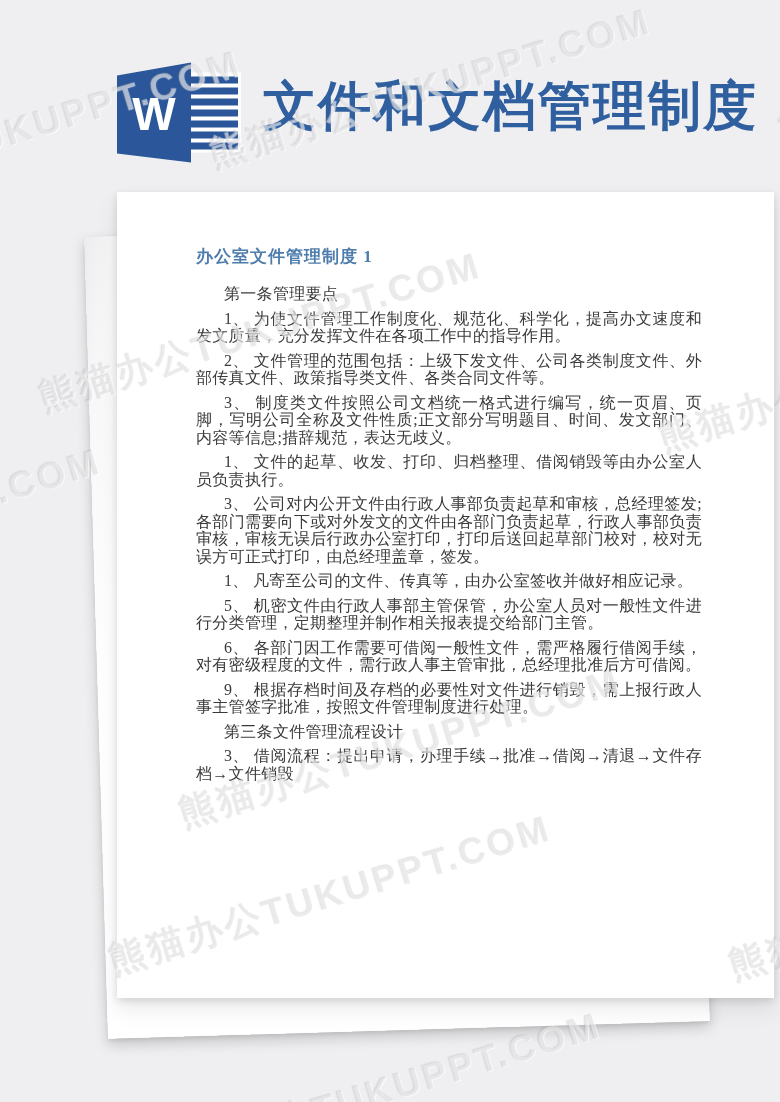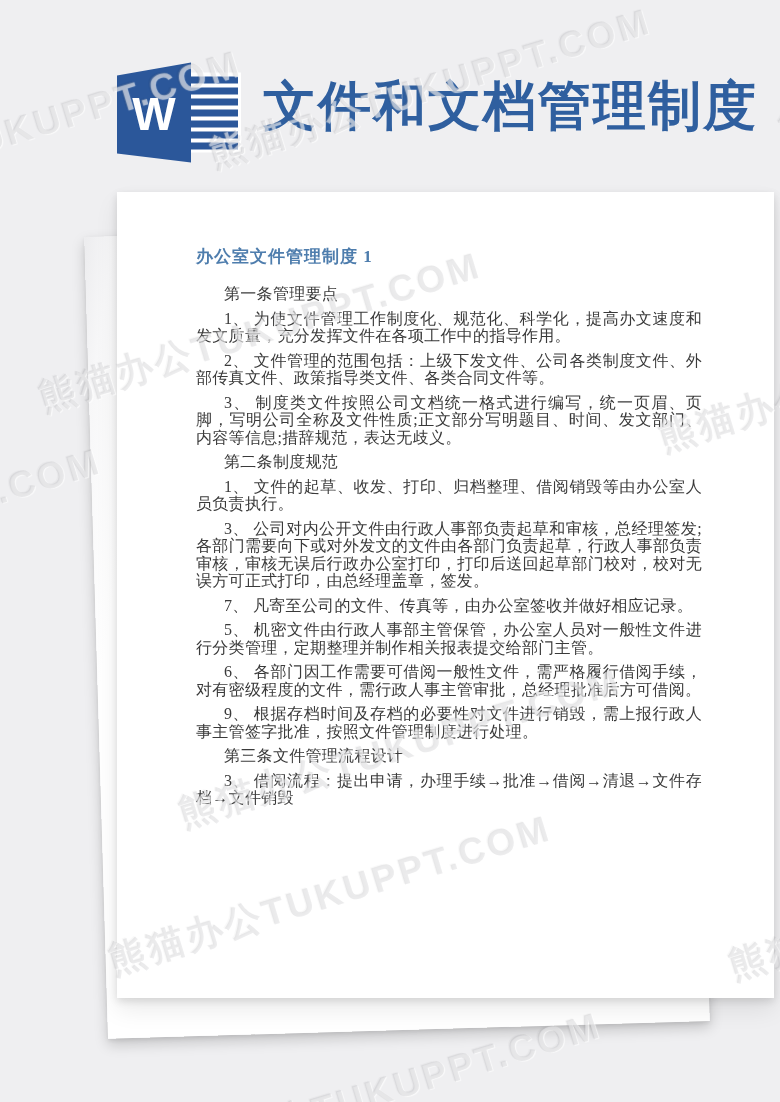--- a/index.html
+++ b/index.html
@@ -79,24 +79,23 @@
 
   <div class="back-page"></div>
 
   <article class="front-page">
     <h2 class="doc-heading">办公室文件管理制度 1</h2>
     <div>
         <p class="para">第一条管理要点</p>
         <p class="para">1、 为使文件管理工作制度化、规范化、科学化，提高办文速度和发文质量，充分发挥文件在各项工作中的指导作用。</p>
         <p class="para">2、 文件管理的范围包括：上级下发文件、公司各类制度文件、外部传真文件、政策指导类文件、各类合同文件等。</p>
         <p class="para">3、 制度类文件按照公司文档统一格式进行编写，统一页眉、页脚，写明公司全称及文件性质;正文部分写明题目、时间、发文部门、内容等信息;措辞规范，表达无歧义。</p>
-        <p class="para">第二条制度规范</p>
         <p class="para">1、 文件的起草、收发、打印、归档整理、借阅销毁等由办公室人员负责执行。</p>
         <p class="para">3、 公司对内公开文件由行政人事部负责起草和审核，总经理签发;各部门需要向下或对外发文的文件由各部门负责起草，行政人事部负责审核，审核无误后行政办公室打印，打印后送回起草部门校对，校对无误方可正式打印，由总经理盖章，签发。</p>
-        <p class="para">7、 凡寄至公司的文件、传真等，由办公室签收并做好相应记录。</p>
+        <p class="para">1、 凡寄至公司的文件、传真等，由办公室签收并做好相应记录。</p>
         <p class="para">5、 机密文件由行政人事部主管保管，办公室人员对一般性文件进行分类管理，定期整理并制作相关报表提交给部门主管。</p>
         <p class="para">6、 各部门因工作需要可借阅一般性文件，需严格履行借阅手续，对有密级程度的文件，需行政人事主管审批，总经理批准后方可借阅。</p>
         <p class="para">9、 根据存档时间及存档的必要性对文件进行销毁，需上报行政人事主管签字批准，按照文件管理制度进行处理。</p>
         <p class="para">第三条文件管理流程设计</p>
         <p class="para">3、 借阅流程：提出申请，办理手续→批准→借阅→清退→文件存档→文件销毁</p>
       </div>
   </article>
 
   <div class="watermark-layer">
       <div class="wm" style="left: 20px; top: 130px;">熊猫办公TUKUPPT.COM</div>

